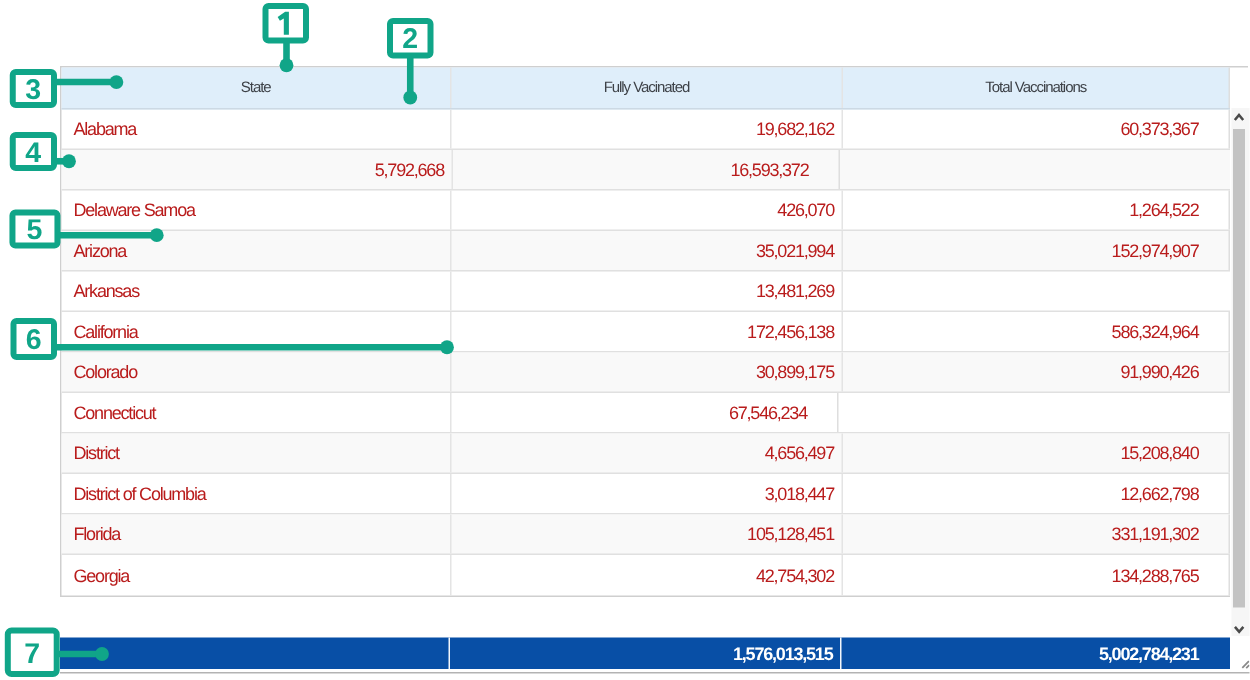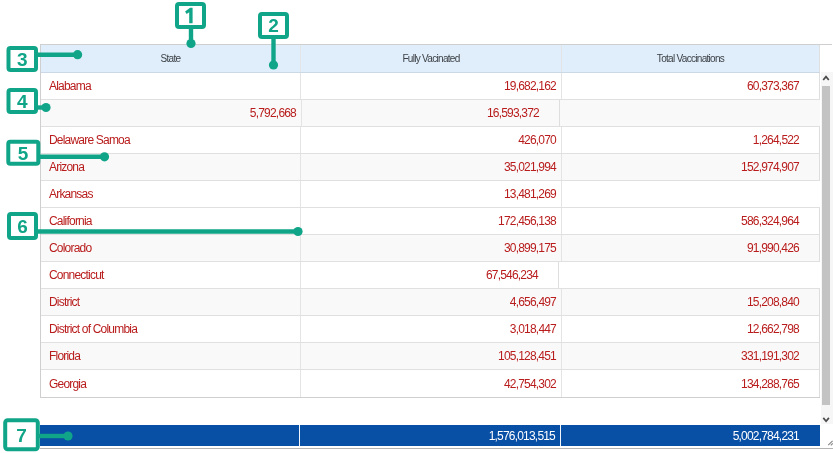--- a/index.html
+++ b/index.html
@@ -9,21 +9,21 @@
 .row{display:flex;height:27px;border-bottom:1px solid #e0e0e0}
 .row:last-child{border-bottom:none}
 #tbl .hdr{height:28px;background:#dfeefa;border-bottom:1px solid #ccd9e4}
 .c1,.c2,.c3{height:100%;display:flex;align-items:center;font-size:12px;letter-spacing:-0.8px;color:#b91c1c;overflow:hidden}
 .c1{width:260px;border-right:1px solid #e4e4e4;padding-left:8px}
 .c2{width:261px;border-right:1px solid #e4e4e4;justify-content:flex-end;padding-right:5px}
 .c3{width:258px;justify-content:flex-end;padding-right:20px;border-right:1px solid #dedede}
 .hdr .c1,.hdr .c2,.hdr .c3{justify-content:center;padding:0;font-weight:normal;font-size:10px;letter-spacing:-0.7px;color:#3d4147}
 .row.alt{background:#f9f9f9}
 #sum{position:absolute;left:40px;top:425px;width:780px;height:21px;background:#084fa6;display:flex}
-#sum .c1,#sum .c2,#sum .c3{border-right-color:rgba(255,255,255,0.95);color:#fff;font-weight:normal;font-size:12px}
+#sum .c1,#sum .c2,#sum .c3{border-right-color:rgba(255,255,255,0.95);color:#fff;font-weight:bold;font-size:12px}
 #sum .c3{border-right:none;width:258px}
 #botline{position:absolute;left:40px;top:448px;width:793px;height:1px;background:#b3b3b3}
 
 #sbar{position:absolute;left:820.6px;top:72px;width:12.4px;height:352px;background:#f6f6f6}
 #thumb{position:absolute;left:821.5px;top:86px;width:8.7px;height:319px;background:#c3c3c3}
 </style>
 </head>
 <body>
 <div id="tbl">
   <div class="row hdr">

